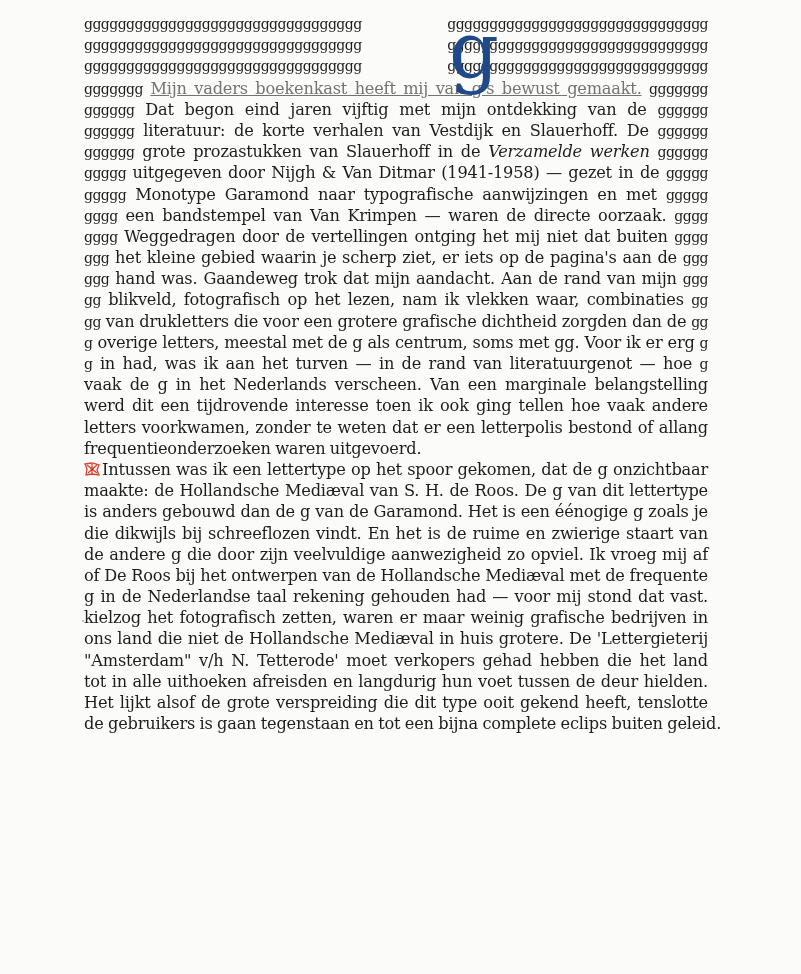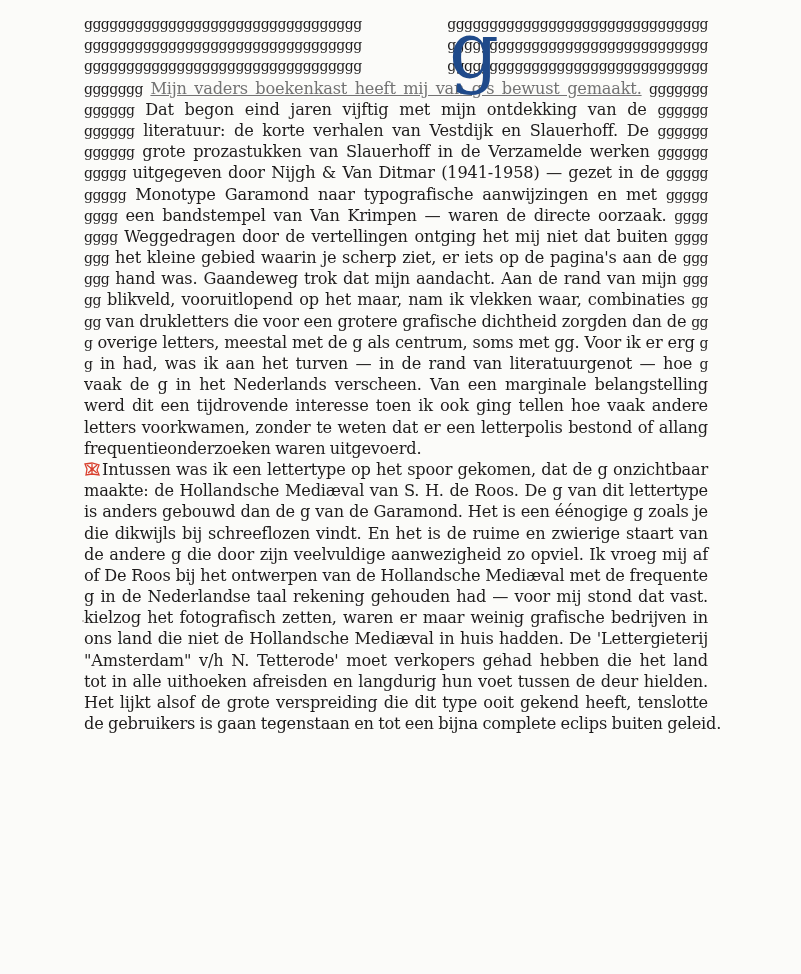--- a/index.html
+++ b/index.html
@@ -25,21 +25,21 @@
       font-size: 16.2px;
       white-space: nowrap;
       text-align: justify;
       text-align-last: justify;
       letter-spacing: -0.2px;
       word-spacing: -0.5px;
     }
     .line.last { text-align-last: left; }
     .gfill { font-size: 14px; letter-spacing: -0.55px; }
     .red { color: #737373; text-decoration: underline; }
-    .ital { }
+    .ital { font-style: italic; }
     .ornament {
       display: inline-block;
       width: 17px;
       height: 14px;
       vertical-align: -1px;
       margin-right: 1px;
     }
     .biggee {
       position: absolute;
       left: 365px;
@@ -88,21 +88,21 @@
   <div id="para1">
       <div class="line"><span class="gfill">gggggg</span> <span>Dat begon eind jaren vijftig met mijn ontdekking van de</span> <span class="gfill">gggggg</span></div>
       <div class="line"><span class="gfill">gggggg</span> <span>literatuur: de korte verhalen van Vestdijk en Slauerhoff. De</span> <span class="gfill">gggggg</span></div>
       <div class="line"><span class="gfill">gggggg</span> <span>grote prozastukken van Slauerhoff in de</span> <span class="ital">Verzamelde werken</span> <span class="gfill">gggggg</span></div>
       <div class="line"><span class="gfill">ggggg</span> <span>uitgegeven door Nijgh &amp; Van Ditmar (1941-1958) — gezet in de</span> <span class="gfill">ggggg</span></div>
       <div class="line"><span class="gfill">ggggg</span> <span>Monotype Garamond naar typografische aanwijzingen en met</span> <span class="gfill">ggggg</span></div>
       <div class="line"><span class="gfill">gggg</span> <span>een bandstempel van Van Krimpen — waren de directe oorzaak.</span> <span class="gfill">gggg</span></div>
       <div class="line"><span class="gfill">gggg</span> <span>Weggedragen door de vertellingen ontging het mij niet dat buiten</span> <span class="gfill">gggg</span></div>
       <div class="line"><span class="gfill">ggg</span> <span>het kleine gebied waarin je scherp ziet, er iets op de pagina's aan de</span> <span class="gfill">ggg</span></div>
       <div class="line"><span class="gfill">ggg</span> <span>hand was. Gaandeweg trok dat mijn aandacht. Aan de rand van mijn</span> <span class="gfill">ggg</span></div>
-      <div class="line"><span class="gfill">gg</span> <span>blikveld, vooruitlopend op het maar, nam ik vlekken waar, combinaties</span> <span class="gfill">gg</span></div>
+      <div class="line"><span class="gfill">gg</span> <span>blikveld, fotografisch op het lezen, nam ik vlekken waar, combinaties</span> <span class="gfill">gg</span></div>
       <div class="line"><span class="gfill">gg</span> <span>van drukletters die voor een grotere grafische dichtheid zorgden dan de</span> <span class="gfill">gg</span></div>
       <div class="line"><span class="gfill">g</span> <span>overige letters, meestal met de g als centrum, soms met gg. Voor ik er erg</span> <span class="gfill">g</span></div>
       <div class="line"><span class="gfill">g</span> <span>in had, was ik aan het turven — in de rand van literatuurgenot — hoe</span> <span class="gfill">g</span></div>
       <div class="line"><span>vaak de g in het Nederlands verscheen. Van een marginale belangstelling</span></div>
       <div class="line"><span>werd dit een tijdrovende interesse toen ik ook ging tellen hoe vaak andere</span></div>
       <div class="line"><span>letters voorkwamen, zonder te weten dat er een letterpolis bestond of allang</span></div>
       <div class="line last"><span>frequentieonderzoeken waren uitgevoerd.</span></div>
     </div>
 
   <div id="para2">
@@ -116,21 +116,21 @@
       <div class="line"><span>maakte: de Hollandsche Mediæval van S. H. de Roos. De g van dit lettertype</span></div>
       <div class="line"><span>is anders gebouwd dan de g van de Garamond. Het is een éénogige g zoals je</span></div>
       <div class="line"><span>die dikwijls bij schreeflozen vindt. En het is de ruime en zwierige staart van</span></div>
       <div class="line"><span>de andere g die door zijn veelvuldige aanwezigheid zo opviel. Ik vroeg mij af</span></div>
       <div class="line"><span>of De Roos bij het ontwerpen van de Hollandsche Mediæval met de frequente</span></div>
       <div class="line last-just"><span>g in de Nederlandse taal rekening gehouden had — voor mij stond dat vast.</span></div>
     </div>
 
   <div id="para3">
       <div class="line"><span>kielzog het fotografisch zetten, waren er maar weinig grafische bedrijven in</span></div>
-      <div class="line"><span>ons land die niet de Hollandsche Mediæval in huis hadden. De 'Lettergieterij</span></div>
+      <div class="line"><span>ons land die niet de Hollandsche Mediæval in huis grotere. De 'Lettergieterij</span></div>
       <div class="line"><span>"Amsterdam" v/h N. Tetterode' moet verkopers gehad hebben die het land</span></div>
       <div class="line"><span>tot in alle uithoeken afreisden en langdurig hun voet tussen de deur hielden.</span></div>
       <div class="line"><span>Het lijkt alsof de grote verspreiding die dit type ooit gekend heeft, tenslotte</span></div>
       <div class="line last-just"><span>de gebruikers is gaan tegenstaan en tot een bijna complete eclips buiten geleid.</span></div>
     </div>
 </div>
 
 <div class="speck" style="left:82px; top:620px;"></div>
 <div class="speck" style="left:499px; top:655px;"></div>
 

